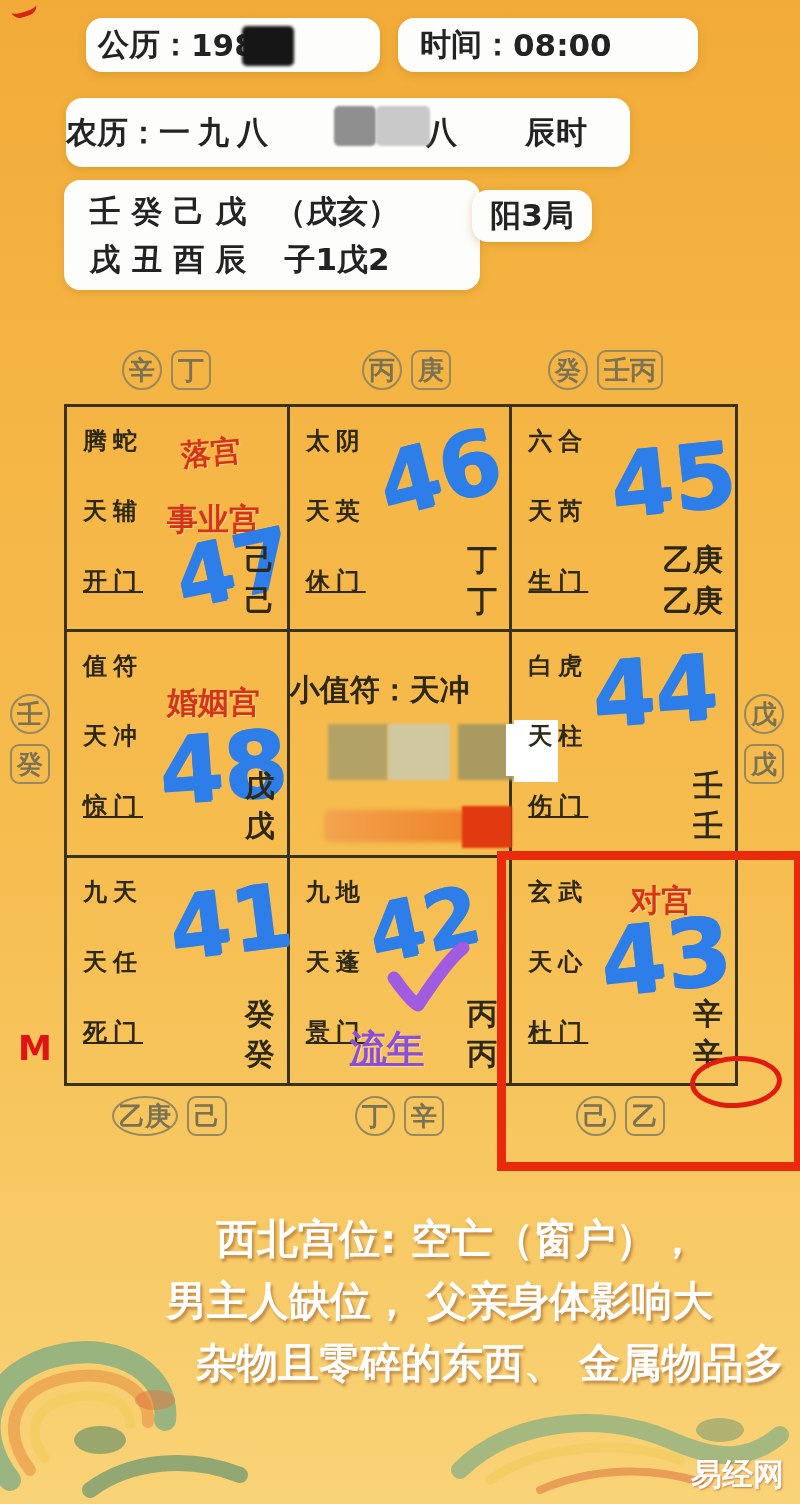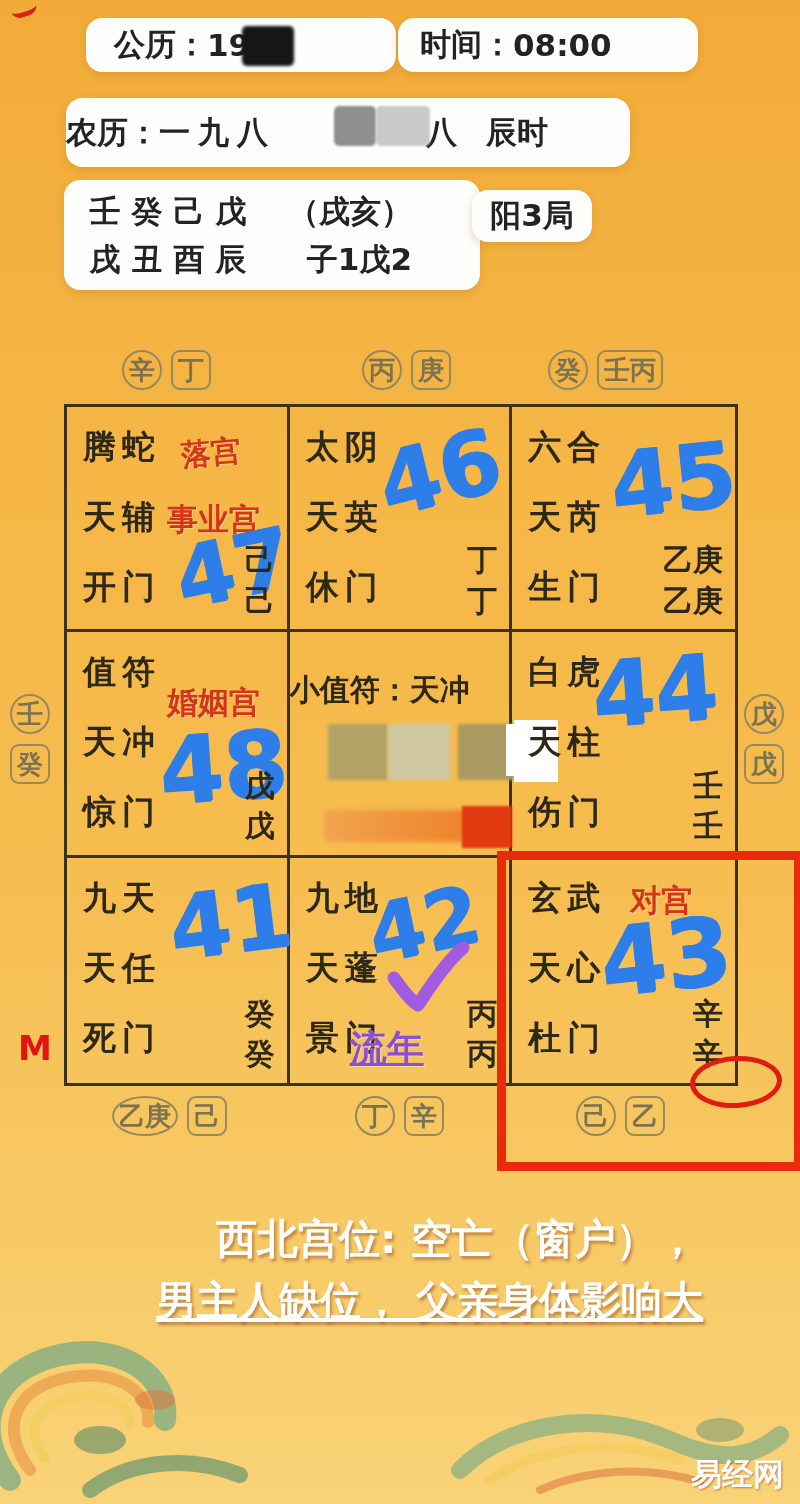--- a/index.html
+++ b/index.html
@@ -3,46 +3,46 @@
 <meta charset="utf-8">
 <style>
   html,body{margin:0;padding:0;}
   body{width:800px;height:1504px;overflow:hidden;font-family:"DejaVu Sans",sans-serif;}
   .page{position:relative;width:800px;height:1504px;overflow:hidden;
         background:linear-gradient(180deg,#f2ab38 0%,#f5b645 30%,#f6bc4e 55%,#f7c65f 75%,#f9d377 100%);}
   
   .pill{position:absolute;background:#fdfdfb;border-radius:16px;box-shadow:0 3px 8px rgba(170,110,20,.28);
         display:flex;align-items:center;color:#232323;font-weight:700;}
   .pill .lbl,.pill .val{font-size:31px;color:#232323;}
-  #solarPill{left:86px;top:18px;width:282px;height:54px;padding-left:28px;}
+  #solarPill{left:86px;top:18px;width:282px;height:54px;padding-left:12px;}
   #timePill{left:398px;top:18px;width:278px;height:54px;padding-left:22px;}
   #lunarPill{left:66px;top:98px;width:564px;height:69px;}
   #baziPill{left:64px;top:180px;width:396px;height:110px;flex-direction:column;justify-content:center;align-items:flex-start;padding-left:20px;}
   #juPill{left:472px;top:190px;width:120px;height:52px;justify-content:center;}
   .redact{position:absolute;border-radius:5px;}
   .bazi-row{display:flex;align-items:center;font-size:31px;line-height:48px;}
   .bazi-row span{display:inline-block;width:42px;text-align:center;}
-  .bazi-row span.wide{width:150px;text-align:right;padding-left:10px;}
+  .bazi-row span.wide{width:150px;text-align:center;padding-left:10px;}
   
   .badge{display:inline-flex;align-items:center;justify-content:center;height:40px;min-width:40px;
          padding:0 3px;box-sizing:border-box;border:2.5px solid #97895f;color:#7b7153;
          font-size:26px;font-weight:700;letter-spacing:0;}
   .badge.circle{border-radius:50%;}
   .badge.square{border-radius:9px;}
   .badge.wide{min-width:66px;}
   .stem-group{position:absolute;display:flex;gap:9px;}
   .stem-col{position:absolute;display:flex;flex-direction:column;gap:10px;align-items:center;}
   
   #grid{position:absolute;left:64px;top:404px;width:674px;height:682px;box-sizing:border-box;
         border:3px solid #38321f;display:grid;grid-template-columns:1fr 1fr 1fr;grid-template-rows:1fr 1fr 1fr;}
   .cell{position:relative;box-sizing:border-box;border-right:3px solid #38321f;border-bottom:3px solid #38321f;}
   .cell:nth-child(3n){border-right:none;}
   .cell:nth-child(n+7){border-bottom:none;}
-  .star{position:absolute;left:16px;font-size:33px;font-weight:700;color:#2d2817;letter-spacing:6px;white-space:nowrap;}
-  .l1{top:18px;} .l2{top:88px;} .l3{top:158px;}
+  .star{position:absolute;left:16px;font-size:24px;font-weight:700;color:#2d2817;letter-spacing:6px;white-space:nowrap;}
+  .l1{top:18px;} .l2{top:88px;} .l3{top:158px;text-decoration:underline;}
   .cellstems{position:absolute;right:12px;bottom:8px;display:flex;flex-direction:column;align-items:center;
              font-size:30px;font-weight:700;color:#2d2817;line-height:1.35;text-align:center;}
   .redlbl{position:absolute;color:#d43417;font-weight:700;text-shadow:1px 1px 0 rgba(255,236,190,.55);white-space:nowrap;}
   .hand{position:absolute;color:#2d7ee8;font-weight:700;white-space:nowrap;
         text-shadow:1.5px 0 0 #2d7ee8,0 1.5px 0 #2d7ee8;}
   
   .n0{left:108px;top:112px;font-size:84px;transform:rotate(-12deg);}
   .n1{left:88px;top:14px;font-size:88px;transform:rotate(-14deg);}
   .n2{left:98px;top:20px;font-size:90px;transform:rotate(-6deg);}
   .n3{left:92px;top:82px;font-size:92px;transform:rotate(-4deg);}
@@ -58,21 +58,21 @@
   #hlEllipse{position:absolute;left:690px;top:1056px;width:82px;height:42px;border:5px solid #e01c10;
              border-radius:50%;transform:rotate(-3deg);z-index:7;}
   #mMark{position:absolute;left:18px;top:1028px;color:#e01414;font-size:34px;font-weight:700;z-index:5;}
   #cornerMark{position:absolute;left:10px;top:-4px;width:26px;height:16px;border-bottom:5px solid #d82418;
               border-radius:40%;transform:rotate(-18deg);}
   .purple-lbl{position:absolute;color:#8a4fd8;font-weight:700;text-shadow:1px 1px 0 rgba(255,236,190,.5);text-decoration:underline;}
   .notch{position:absolute;background:#fff;}
   
   #footer{position:absolute;left:150px;top:1208px;z-index:3;color:#ffffff;font-weight:700;font-size:41px;
           line-height:62px;text-shadow:2px 3px 3px rgba(130,55,25,.45);white-space:nowrap;}
-  #footer .fl0{margin-left:66px;} #footer .fl1{margin-left:6px;text-decoration:underline;} #footer .fl2{margin-left:46px;}
+  #footer .fl0{margin-left:66px;} #footer .fl1{margin-left:16px;} #footer .fl2{margin-left:46px;}
   #watermark{position:absolute;right:16px;bottom:8px;color:#fff;font-size:31px;font-weight:700;z-index:4;
              text-shadow:1px 1px 2px rgba(160,40,20,.5);}
   .art{position:absolute;z-index:1;opacity:.85;}
 </style>
 </head>
 <body>
 
 <div class="page">
 
   <div id="cornerMark"></div>
@@ -85,21 +85,21 @@
   <div id="timePill" class="pill">
     <span class="lbl">时间：</span>
     <span class="val">08:00</span>
   </div>
   <div id="lunarPill" class="pill">
     <span class="lbl">农历：</span>
     <span class="val" style="letter-spacing:8px;">一九八</span>
     <span class="redact" style="left:268px;top:8px;width:42px;height:40px;background:#8f8f8f;filter:blur(1px);"></span>
     <span class="redact" style="left:310px;top:8px;width:54px;height:40px;background:#c9c9c9;filter:blur(1px);"></span>
     <span class="val" style="margin-left:150px;">八</span>
-    <span class="val" style="margin-left:29px;">辰时</span>
+    <span class="val" style="margin-left:68px;">辰时</span>
   </div>
 
   <div id="baziPill" class="pill">
     <div class="bazi-row">
       <span>壬</span>
       <span>癸</span>
       <span>己</span>
       <span>戊</span>
       <span class="wide">（戌亥）</span>
     </div>
@@ -275,16 +275,17 @@
   <svg class="art" style="left:420px;top:1320px;" width="380" height="184" viewBox="0 0 380 184">
     <path d="M40 150 C90 100 180 90 250 120 C300 142 330 140 360 115" fill="none" stroke="#6ea887" stroke-width="18" stroke-linecap="round" opacity=".7"></path>
     <path d="M70 160 C120 125 200 118 260 140" fill="none" stroke="#f2cd5e" stroke-width="10" stroke-linecap="round" opacity=".8"></path>
     <path d="M120 170 C170 148 230 146 280 162" fill="none" stroke="#d86a3a" stroke-width="8" stroke-linecap="round" opacity=".6"></path>
     <ellipse cx="300" cy="110" rx="24" ry="12" fill="#4f8a70" opacity=".5"></ellipse>
   </svg>
 
   <div id="footer">
     <div class="fl0">西北宫位: 空亡（窗户），</div>
     <div class="fl1">男主人缺位， 父亲身体影响大</div>
+    <div class="fl2">杂物且零碎的东西、 金属物品多</div>
   </div>
   <div id="watermark">易经网</div>
 
 </div>
 
 </body></html>

